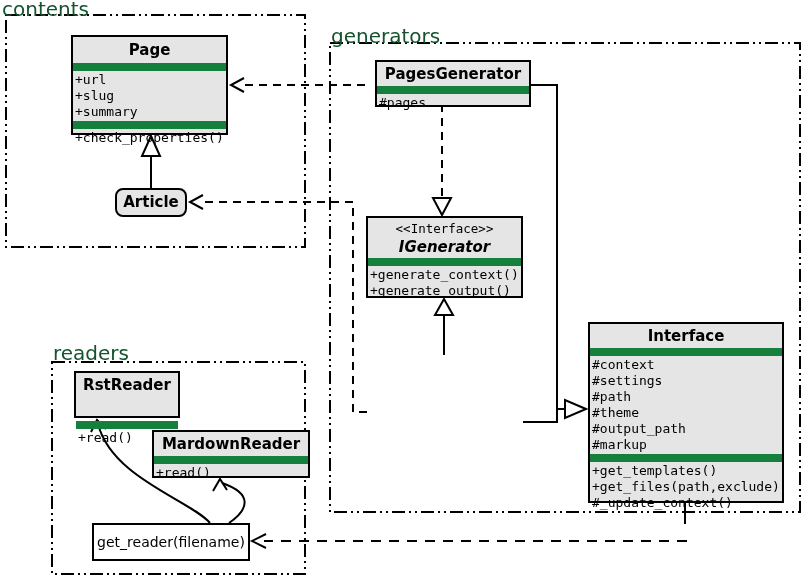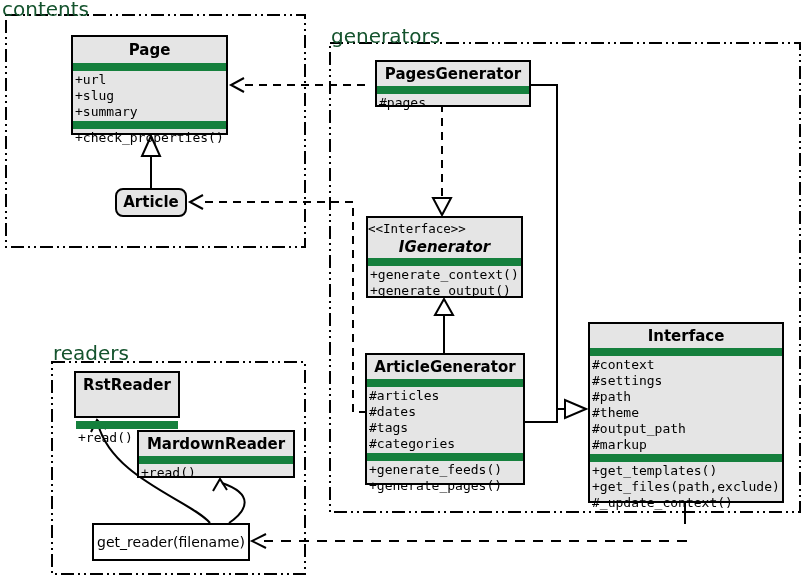--- a/index.html
+++ b/index.html
@@ -15,21 +15,21 @@
   .uml {
     position:absolute; background:#e5e5e5; border:2px solid #000;
     box-sizing:border-box; display:flex; flex-direction:column; overflow:visible;
   }
   .uml-title {
     font-weight:bold; font-size:15px; line-height:24px; text-align:center;
     white-space:nowrap; font-family:"DejaVu Sans", sans-serif;
   }
   .uml-stereo {
     font-family:"DejaVu Sans Mono", monospace; font-size:12.5px; line-height:16px;
-    text-align:left; padding-top:3px; white-space:nowrap;
+    text-align:center; padding-top:3px; white-space:nowrap;
   }
   .uml-stereo + .uml-title { line-height:20px; padding-bottom:1px;font-style:italic; }
   .comp {
     border-top:8px solid #15803d; padding:1px 2px;
     font-family:"DejaVu Sans Mono", monospace; font-size:13px;
   }
   .mrow { line-height:16px; white-space:nowrap; }
   .plainbox {
     position:absolute; background:#fff; border:2px solid #000; box-sizing:border-box;
     display:flex; align-items:center; justify-content:center;
@@ -124,33 +124,20 @@
 
   <div class="uml" style="left:366px; top:216px; width:157px; height:82px;">
     <div class="uml-stereo">&lt;&lt;Interface&gt;&gt;</div>
     <div class="uml-title">IGenerator</div>
     <div class="comp">
       <div class="mrow">+generate_context()</div>
       <div class="mrow">+generate_output()</div>
     </div>
   </div>
 
-  <div class="uml" style="left:365px; top:353px; width:160px; height:132px;">
-    <div class="uml-title">ArticleGenerator</div>
-    <div class="comp">
-      <div class="mrow">#articles</div>
-      <div class="mrow">#dates</div>
-      <div class="mrow">#tags</div>
-      <div class="mrow">#categories</div>
-    </div>
-    <div class="comp">
-      <div class="mrow">+generate_feeds()</div>
-      <div class="mrow">+generate_pages()</div>
-    </div>
-  </div>
 
   <div class="uml" style="left:588px; top:322px; width:196px; height:181px;">
     <div class="uml-title">Interface</div>
     <div class="comp">
       <div class="mrow">#context</div>
       <div class="mrow">#settings</div>
       <div class="mrow">#path</div>
       <div class="mrow">#theme</div>
       <div class="mrow">#output_path</div>
       <div class="mrow">#markup</div>
@@ -162,21 +149,21 @@
     </div>
   </div>
 
   <div class="uml" style="left:74px; top:371px; width:106px; height:47px;gap:24px;">
     <div class="uml-title">RstReader</div>
     <div class="comp">
       <div class="mrow">+read()</div>
     </div>
   </div>
 
-  <div class="uml" style="left:137px; top:430px; width:158px; height:48px;">
+  <div class="uml" style="left:152px; top:430px; width:158px; height:48px;">
     <div class="uml-title">MardownReader</div>
     <div class="comp">
       <div class="mrow">+read()</div>
     </div>
   </div>
 
   <div class="plainbox" style="left:92px; top:523px; width:158px; height:38px;">get_reader(filename)</div>
 
 </div>
 

